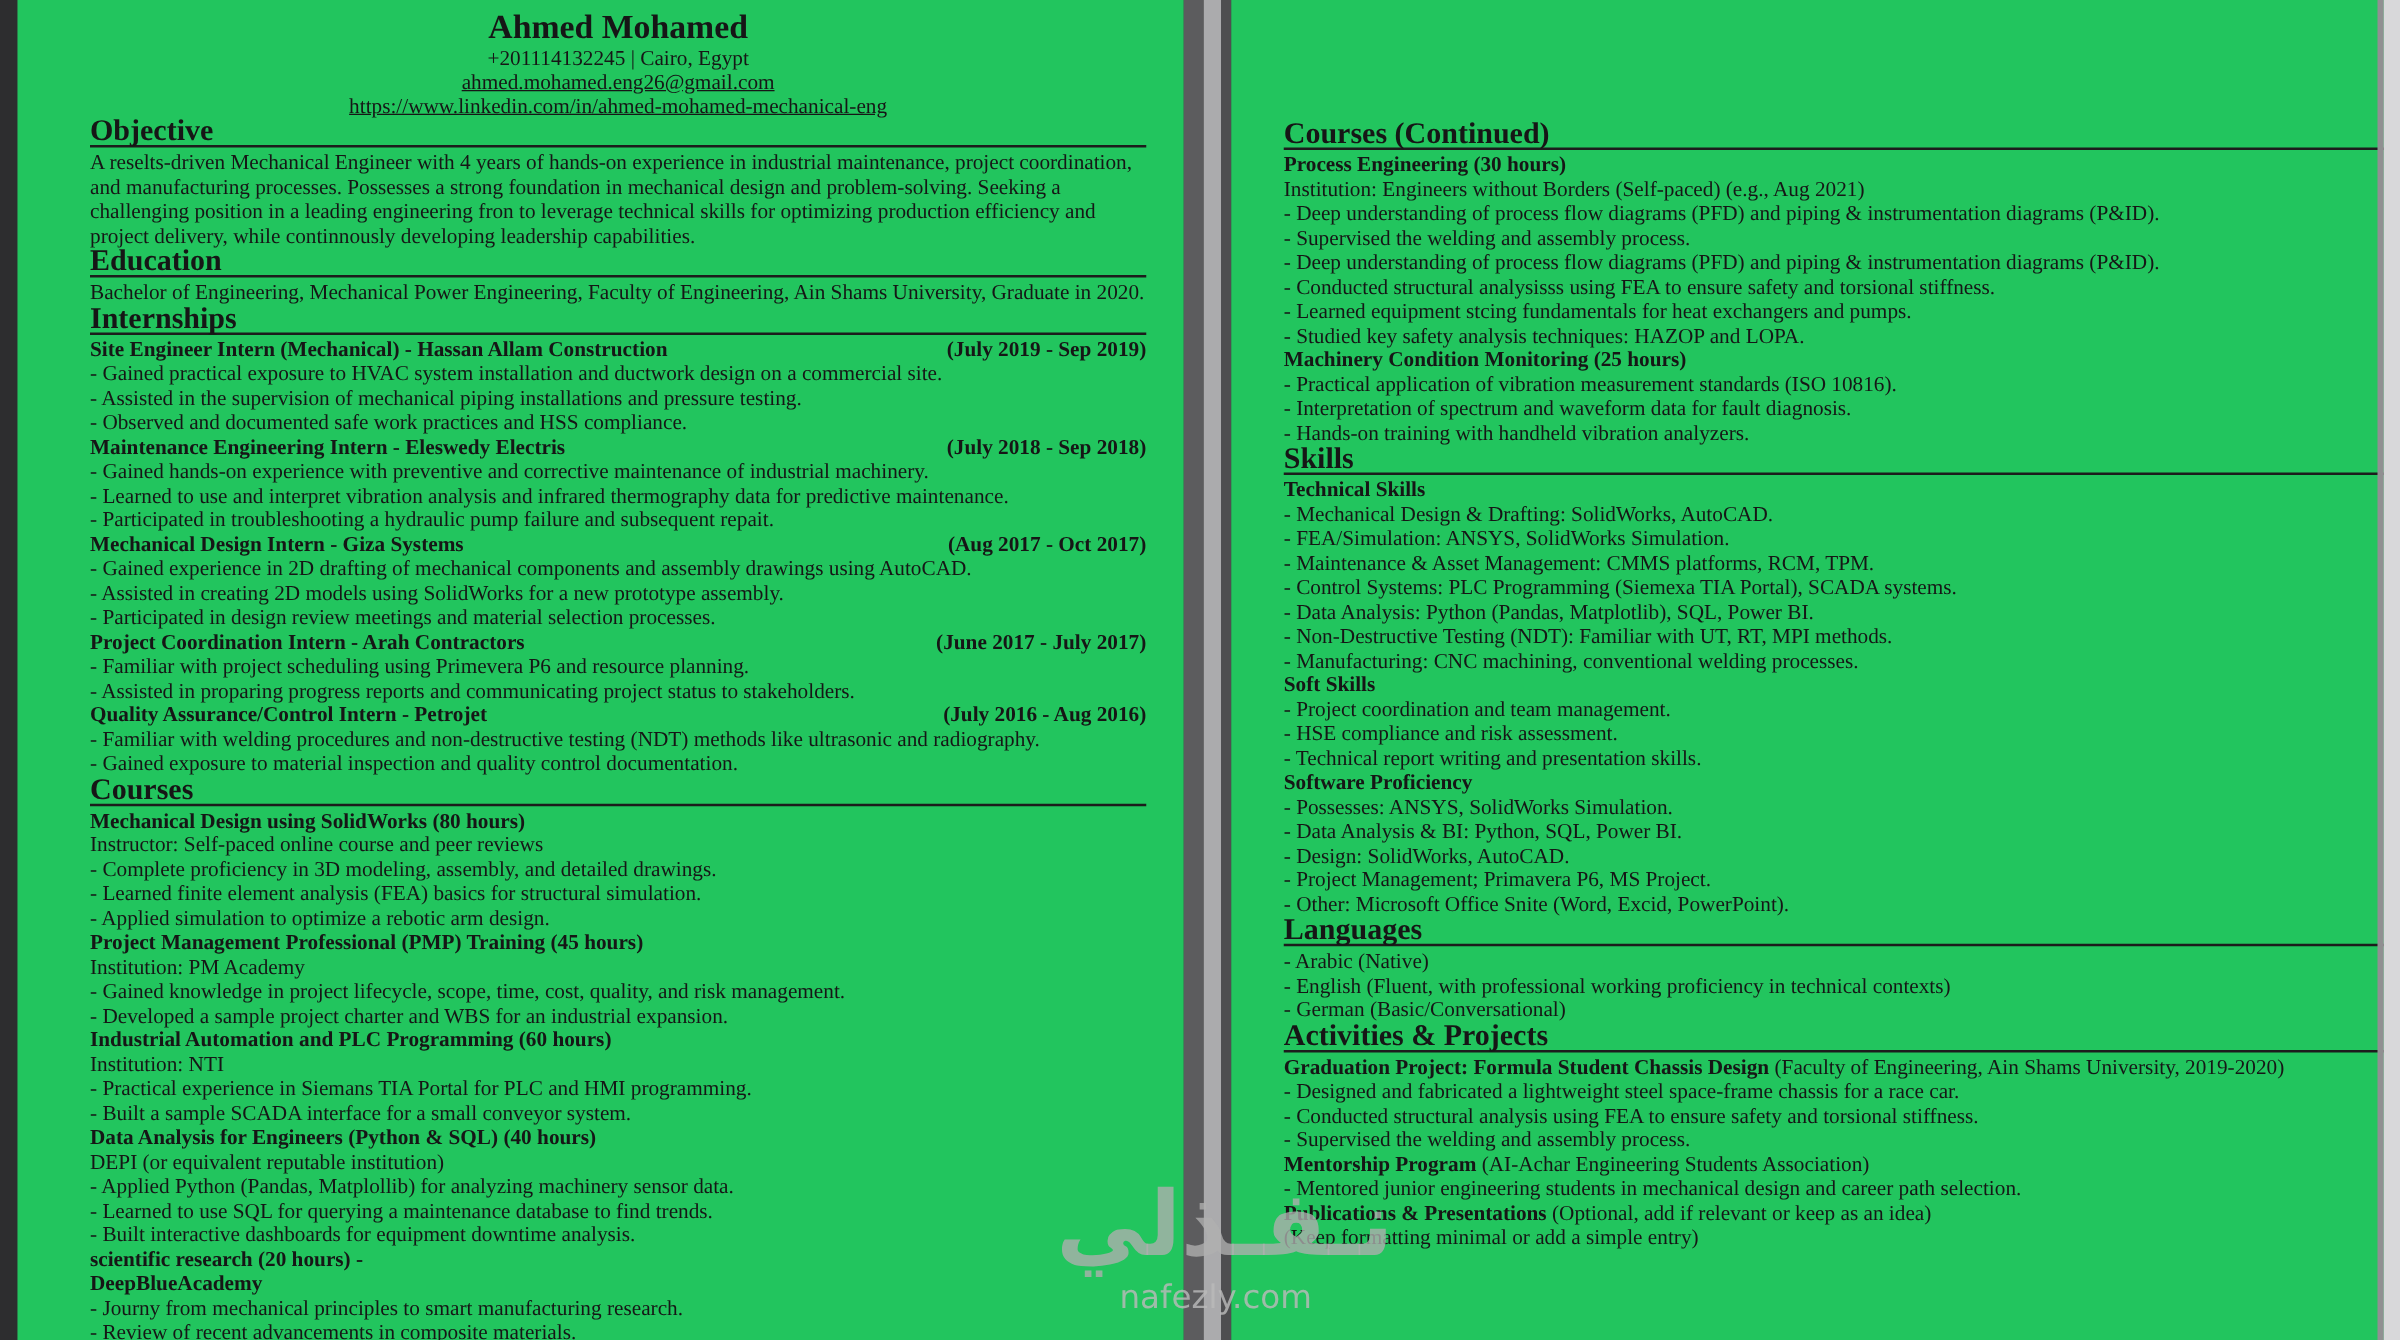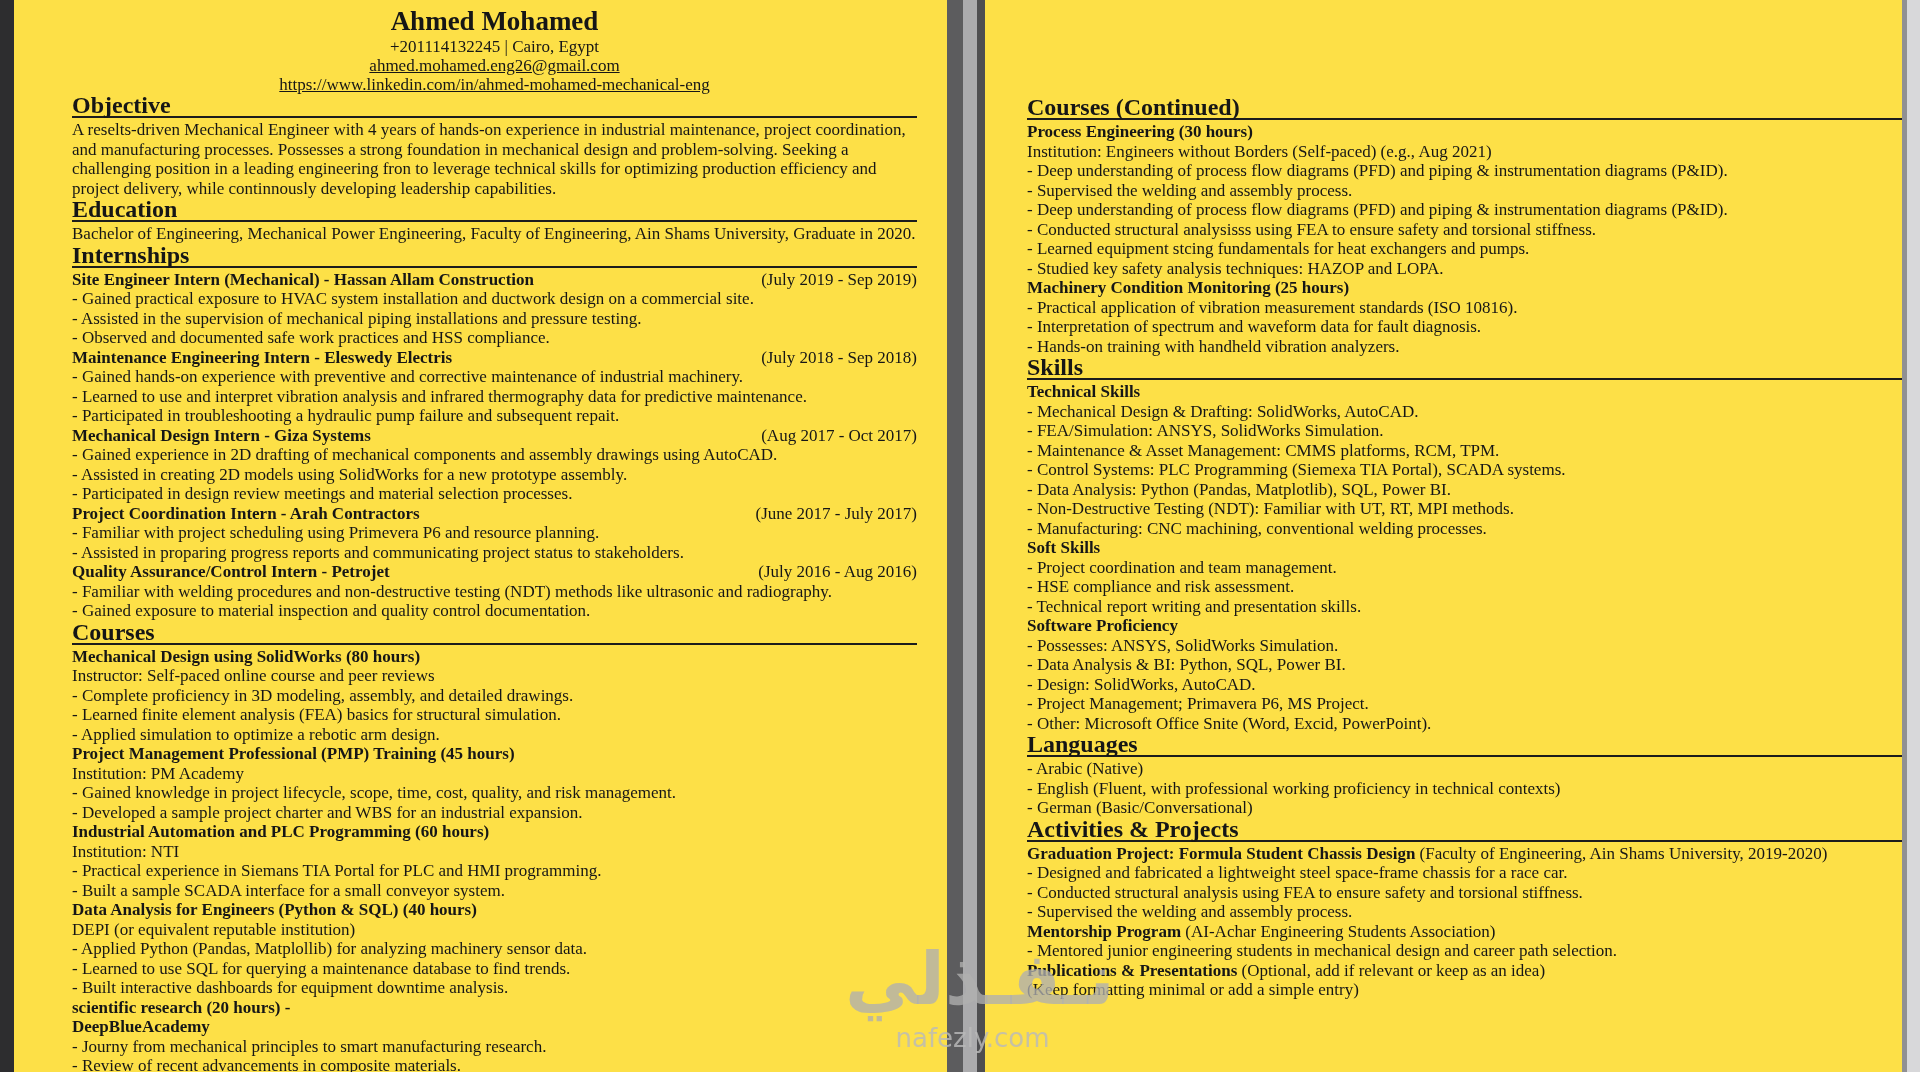--- a/index.html
+++ b/index.html
@@ -6,38 +6,38 @@
   .canvas{position:relative;width:1920px;height:1072px;background:#39393d;overflow:hidden;
           font-family:"Liberation Serif","DejaVu Serif",serif;color:#161616;}
   .strip{position:absolute;top:0;height:1072px;}
   .strip-left{left:0;width:14px;background:#2d2d2f;}
   .gap-a{left:947px;width:16px;background:#5c5c5e;}
   .gap-b{left:963px;width:14px;background:#ababad;}
   .gap-c{left:977px;width:8px;background:#4e4e50;}
   .strip-r1{left:1902px;width:5px;background:#909092;}
   .strip-r2{left:1907px;width:13px;background:#d8d8da;}
 
-  .page{position:absolute;top:0;height:1072px;background:#fde047;}
+  .page{position:absolute;top:0;height:1072px;background:#22c55e;}
   .page1{left:14px;width:933px;}
   .page2{left:985px;width:1091px;}
   .page1 .page-inner{padding:6px 30px 0 58px;}
   .page2 .page-inner{padding:96px 16px 0 42px;}
 
   .p1-header{text-align:center;}
   .hdr-name{font-size:27px;font-weight:bold;line-height:31px;}
   .hdr-line{font-size:17px;line-height:19px;}
   .hdr-link{font-size:17px;line-height:19px;text-decoration:underline;}
 
   .sec-title{font-size:24px;font-weight:bold;line-height:21px;margin-top:1px;}
   .sec-rule{border-bottom:2px solid #1c1c1c;margin-bottom:2px;}
   .para,.line,.e-sub{font-size:17px;line-height:19.5px;}
   .entry-head{display:flex;justify-content:space-between;align-items:flex-end;font-size:17px;line-height:19.5px;}
   .entry-titleline{font-size:17px;line-height:19.5px;}
   .e-title{font-weight:bold;}
-  .e-date{font-weight:normal;white-space:nowrap;margin-left:12px;}
+  .e-date{font-weight:bold;white-space:nowrap;margin-left:12px;}
   .e-suffix{font-weight:normal;}
 
   .watermark{position:absolute;left:845px;top:948px;width:255px;text-align:center;z-index:5;pointer-events:none;}
   .wm-ar{font-family:"DejaVu Sans",sans-serif;font-size:72px;font-weight:bold;line-height:62px;color:rgba(176,176,176,0.78);}
   .wm-domain{font-family:"DejaVu Sans",sans-serif;font-size:26px;line-height:28px;color:rgba(186,186,186,0.82);margin-top:14px;}
 </style>
 </head>
 <body>
 
 <div class="canvas">

